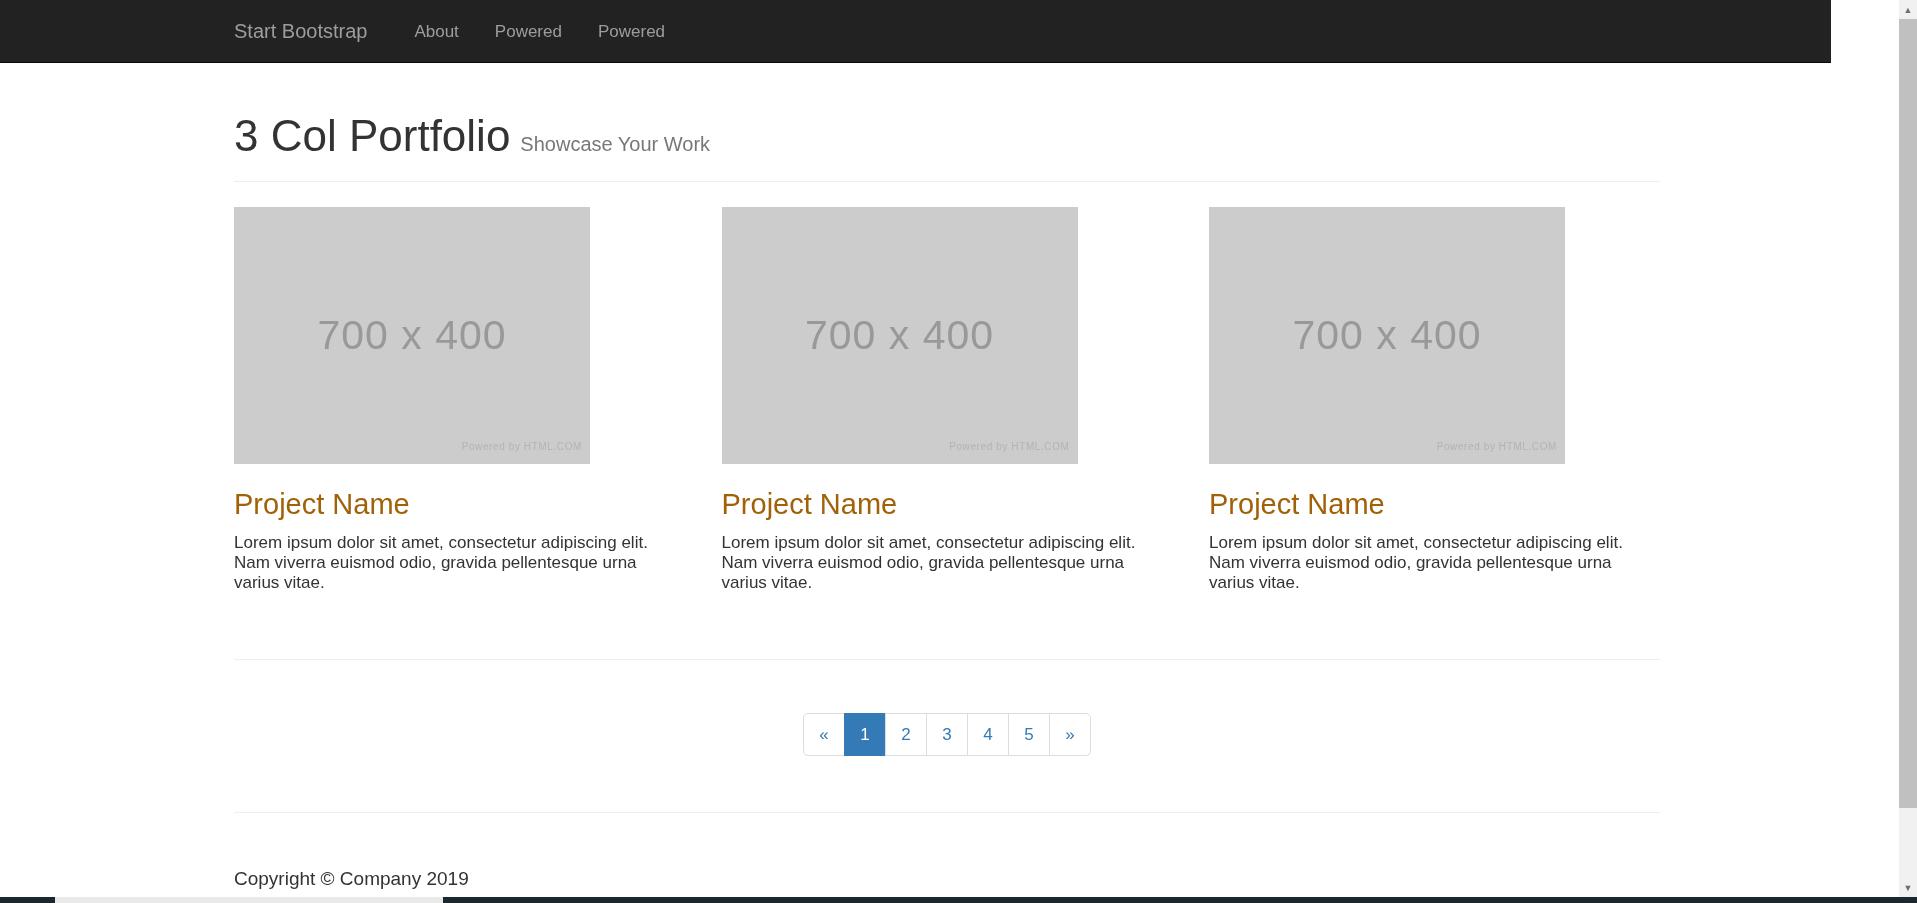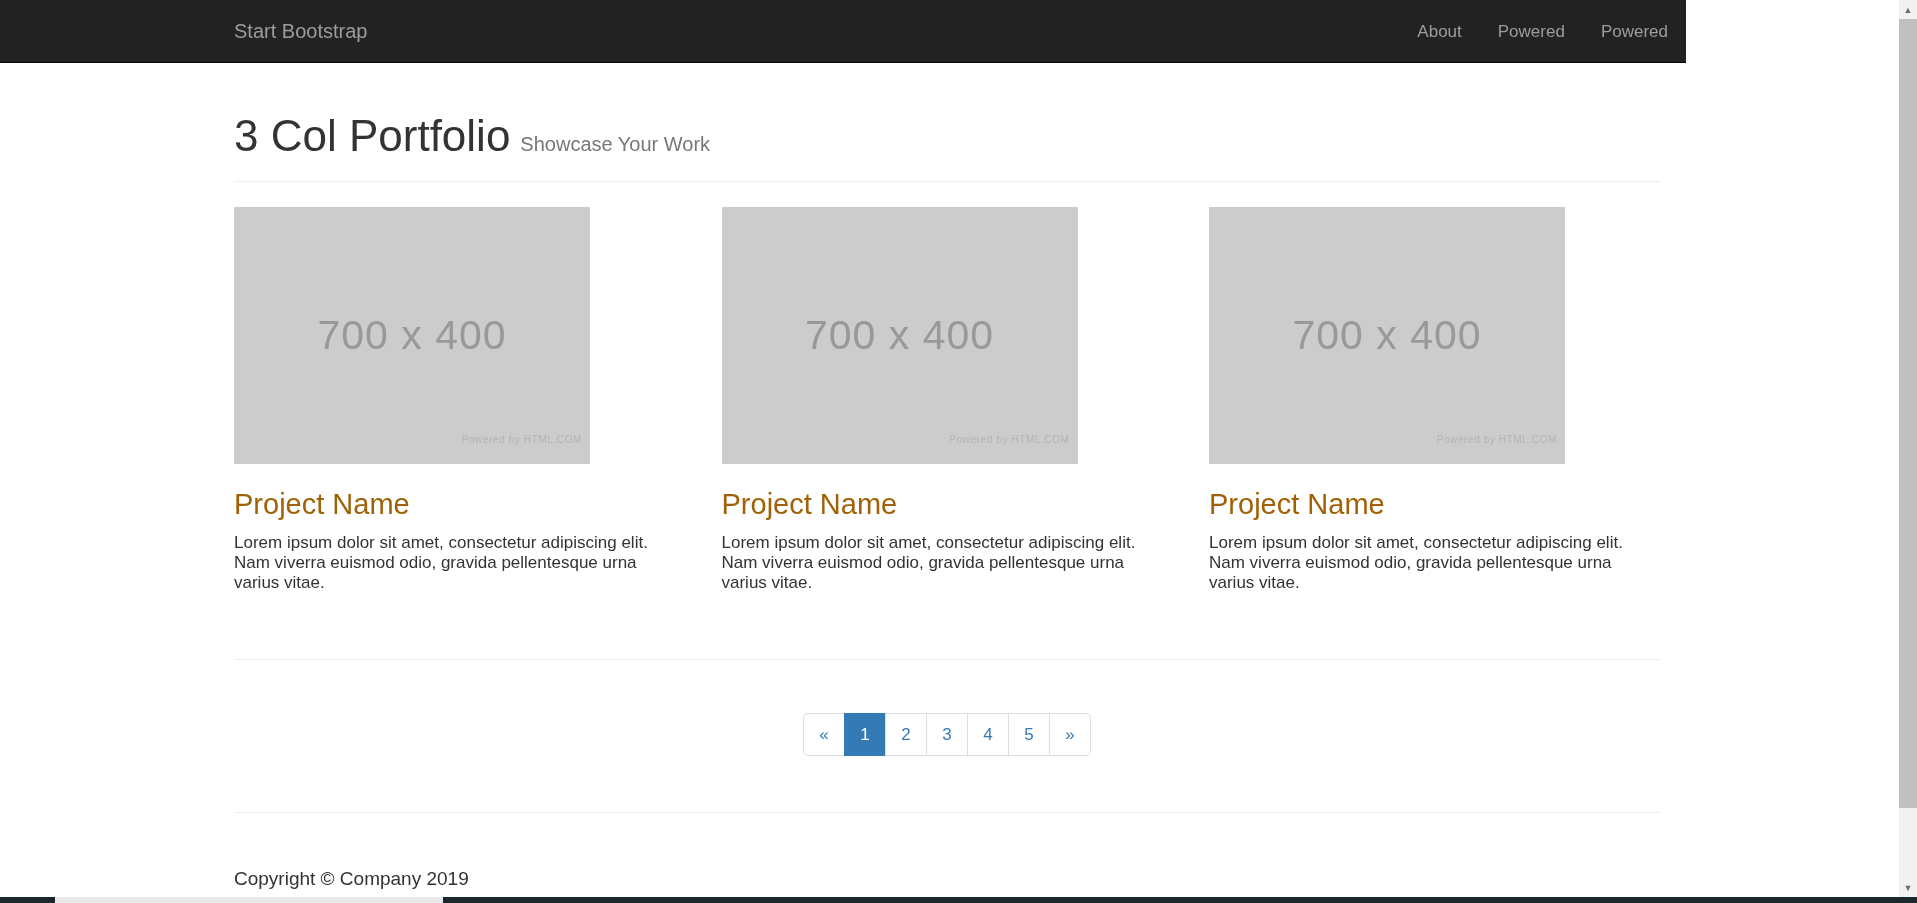--- a/index.html
+++ b/index.html
@@ -12,22 +12,21 @@
     color: #333;
   }
 
   
   .navbar {
     height: 63px;
     background: #222222;
     border-bottom: 1px solid #080808;
     display: flex;
     align-items: center;
-    width: 1686px;
-    justify-content: space-between;
+    width: 1831px;
   }
   .navbar-brand {
     margin-left: 234px;
     font-size: 20px;
     color: #9d9d9d;
     text-decoration: none;
     line-height: 63px;
   }
   .navbar-nav {
     display: flex;
@@ -82,21 +81,21 @@
     justify-content: center;
   }
   .placeholder-text {
     font-size: 41px;
     color: #999999;
     letter-spacing: 1px;
   }
   .watermark {
     position: absolute;
     right: 8px;
-    bottom: 19px;
+    bottom: 12px;
     font-size: 10px;
     letter-spacing: 0.6px;
     color: #b3b3b3;
   }
   .project-card h3 {
     margin: 24px 0 12px 0;
     font-size: 29px;
     font-weight: 400;
   }
   .project-card h3 a {

